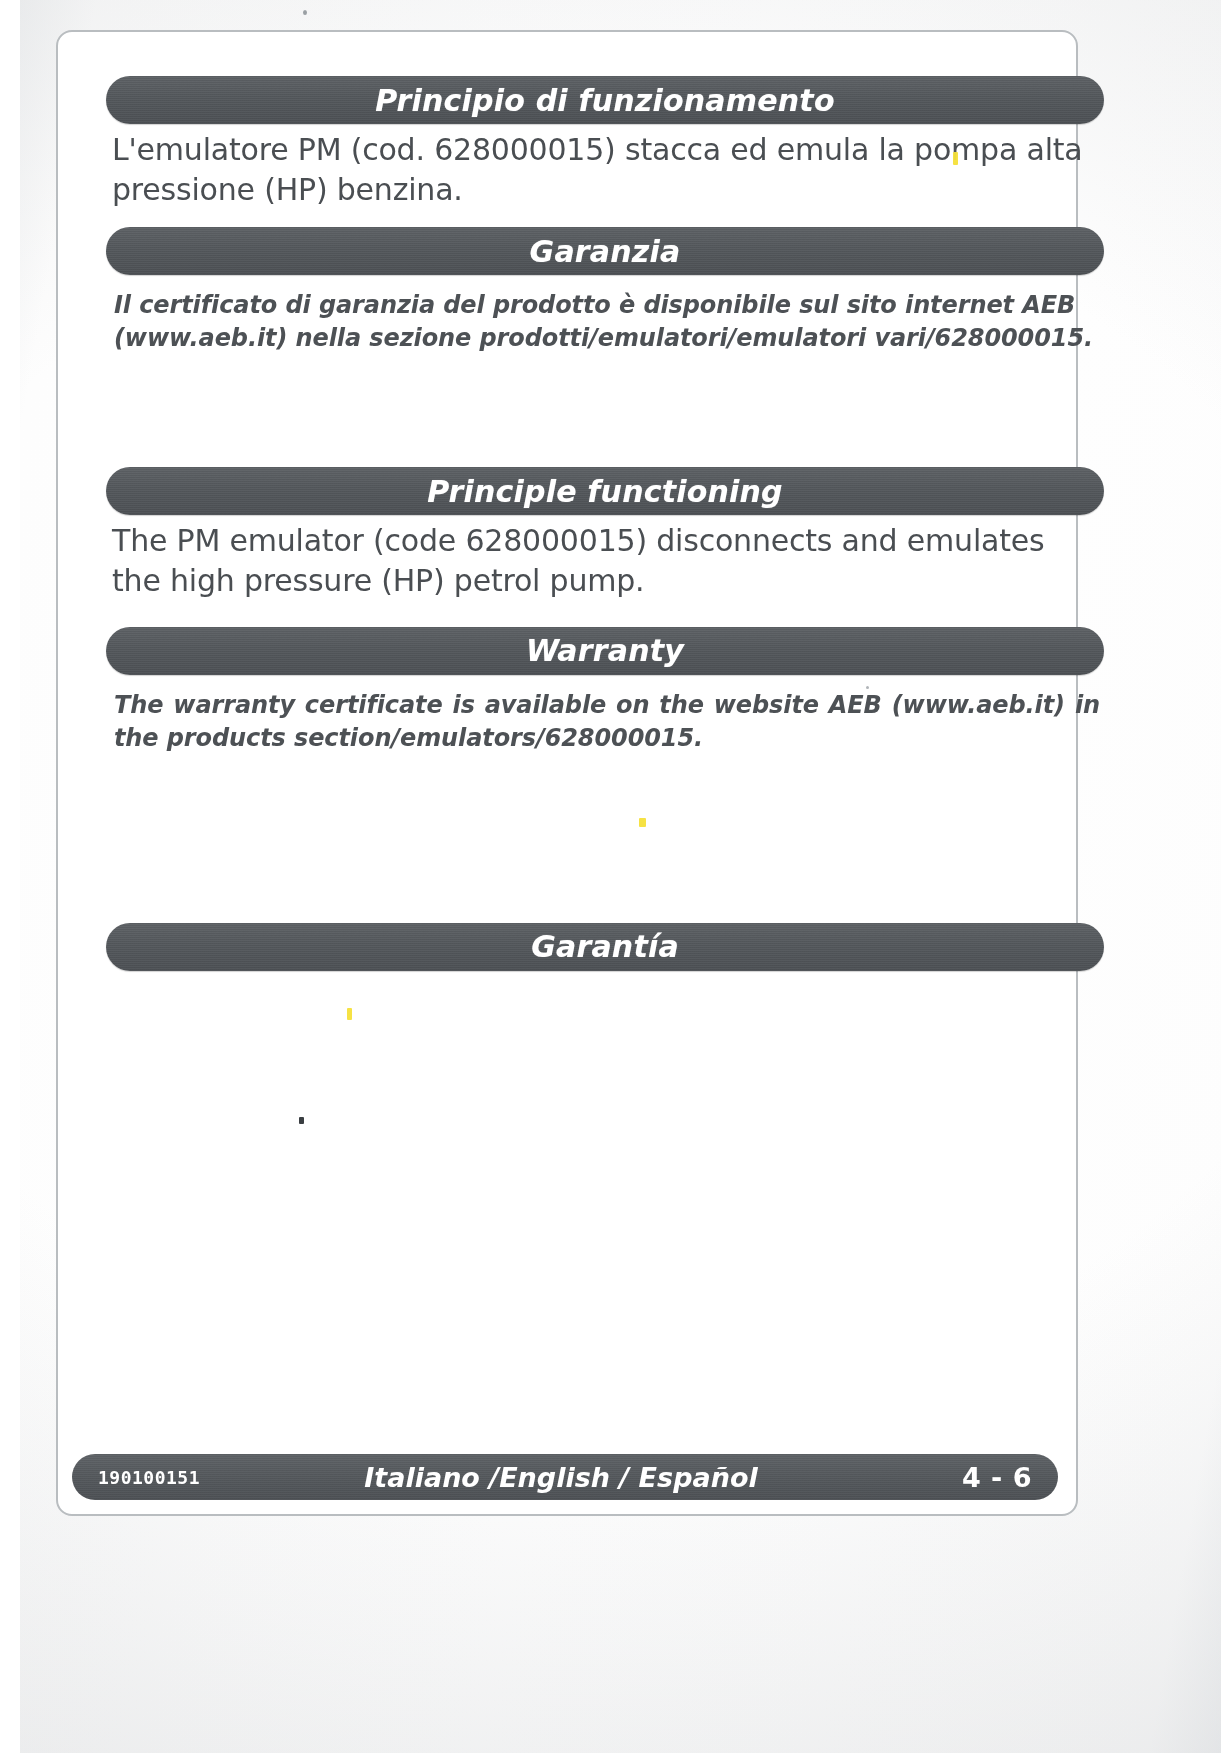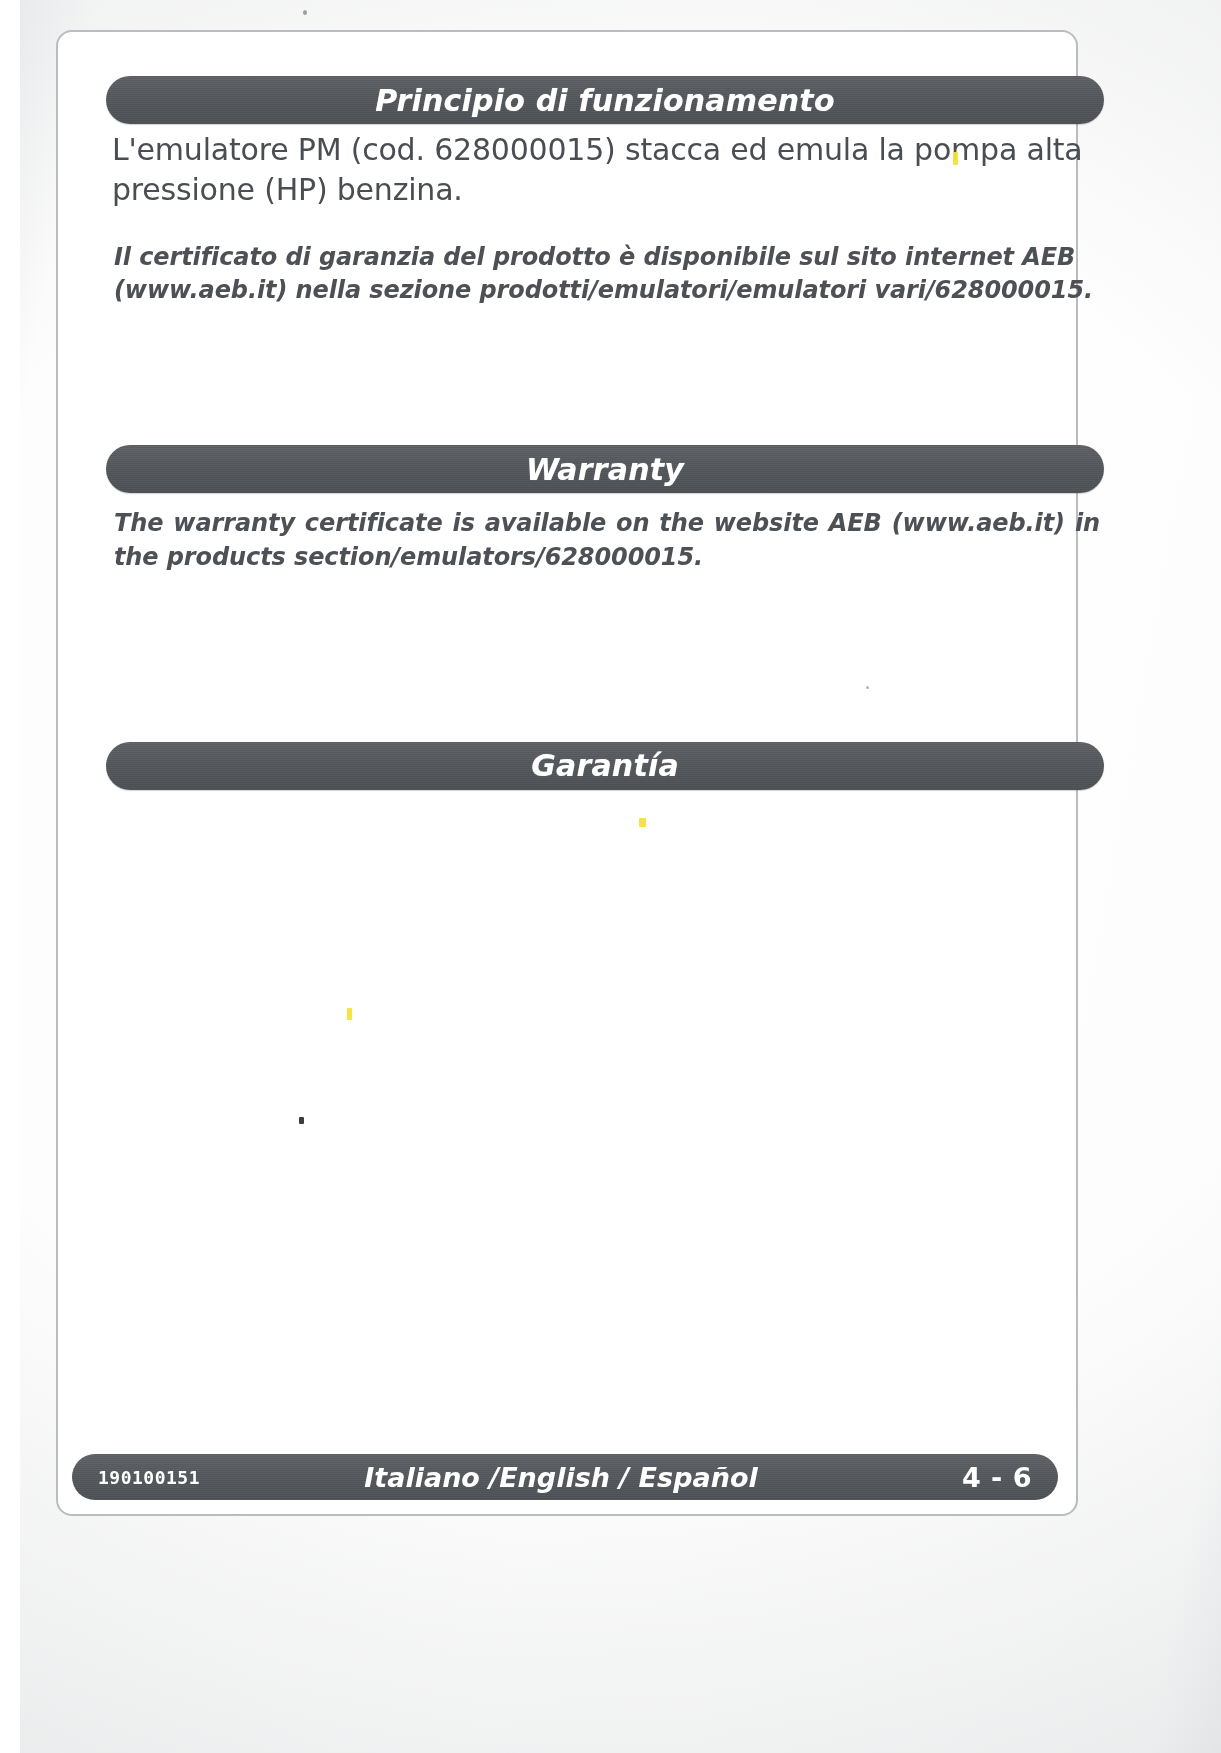--- a/index.html
+++ b/index.html
@@ -202,24 +202,31 @@
 
     <div id="content">
 
       <div class="banner">
         <span class="banner-text">Principio di funzionamento</span>
       </div>
       <p class="body-regular">L'emulatore PM (cod. 628000015) stacca ed emula la pompa alta pressione (HP) benzina.</p>
 
       <div class="gap-xs"></div>
 
+      <div class="banner">
+        <span class="banner-text">Garanzia</span>
+      </div>
       <p class="body-bold">Il certificato di garanzia del prodotto è disponibile sul sito internet AEB (www.aeb.it) nella sezione prodotti/emulatori/emulatori vari/628000015.</p>
 
       <div class="gap-md"></div>
 
+      <div class="banner">
+        <span class="banner-text">Principle functioning</span>
+      </div>
+      <p class="body-regular">The PM emulator (code 628000015) disconnects and emulates the high pressure (HP) petrol pump.</p>
 
       <div class="gap-sm"></div>
 
       <div class="banner">
         <span class="banner-text">Warranty</span>
       </div>
       <p class="body-bold justified">The warranty certificate is available on the website AEB (www.aeb.it) in the products section/emulators/628000015.</p>
 
       <div class="gap-lg"></div>
 

